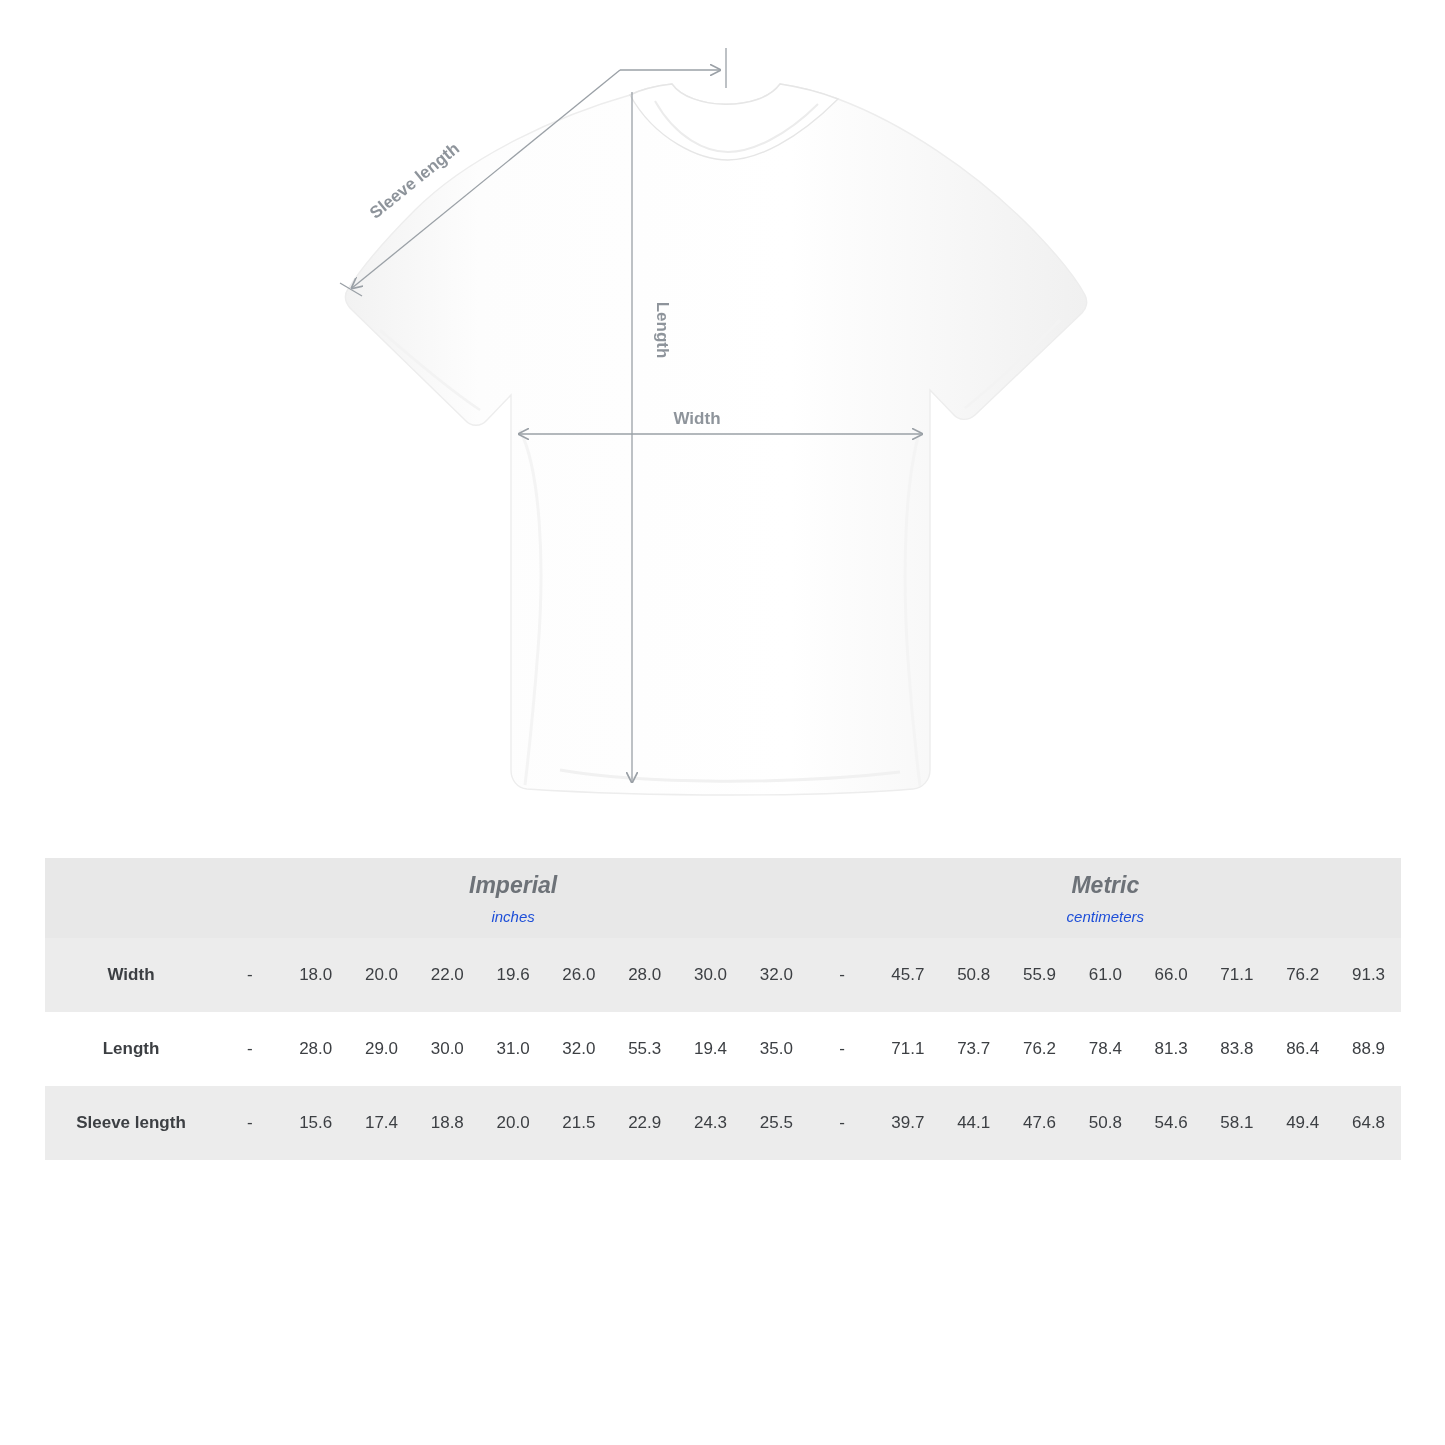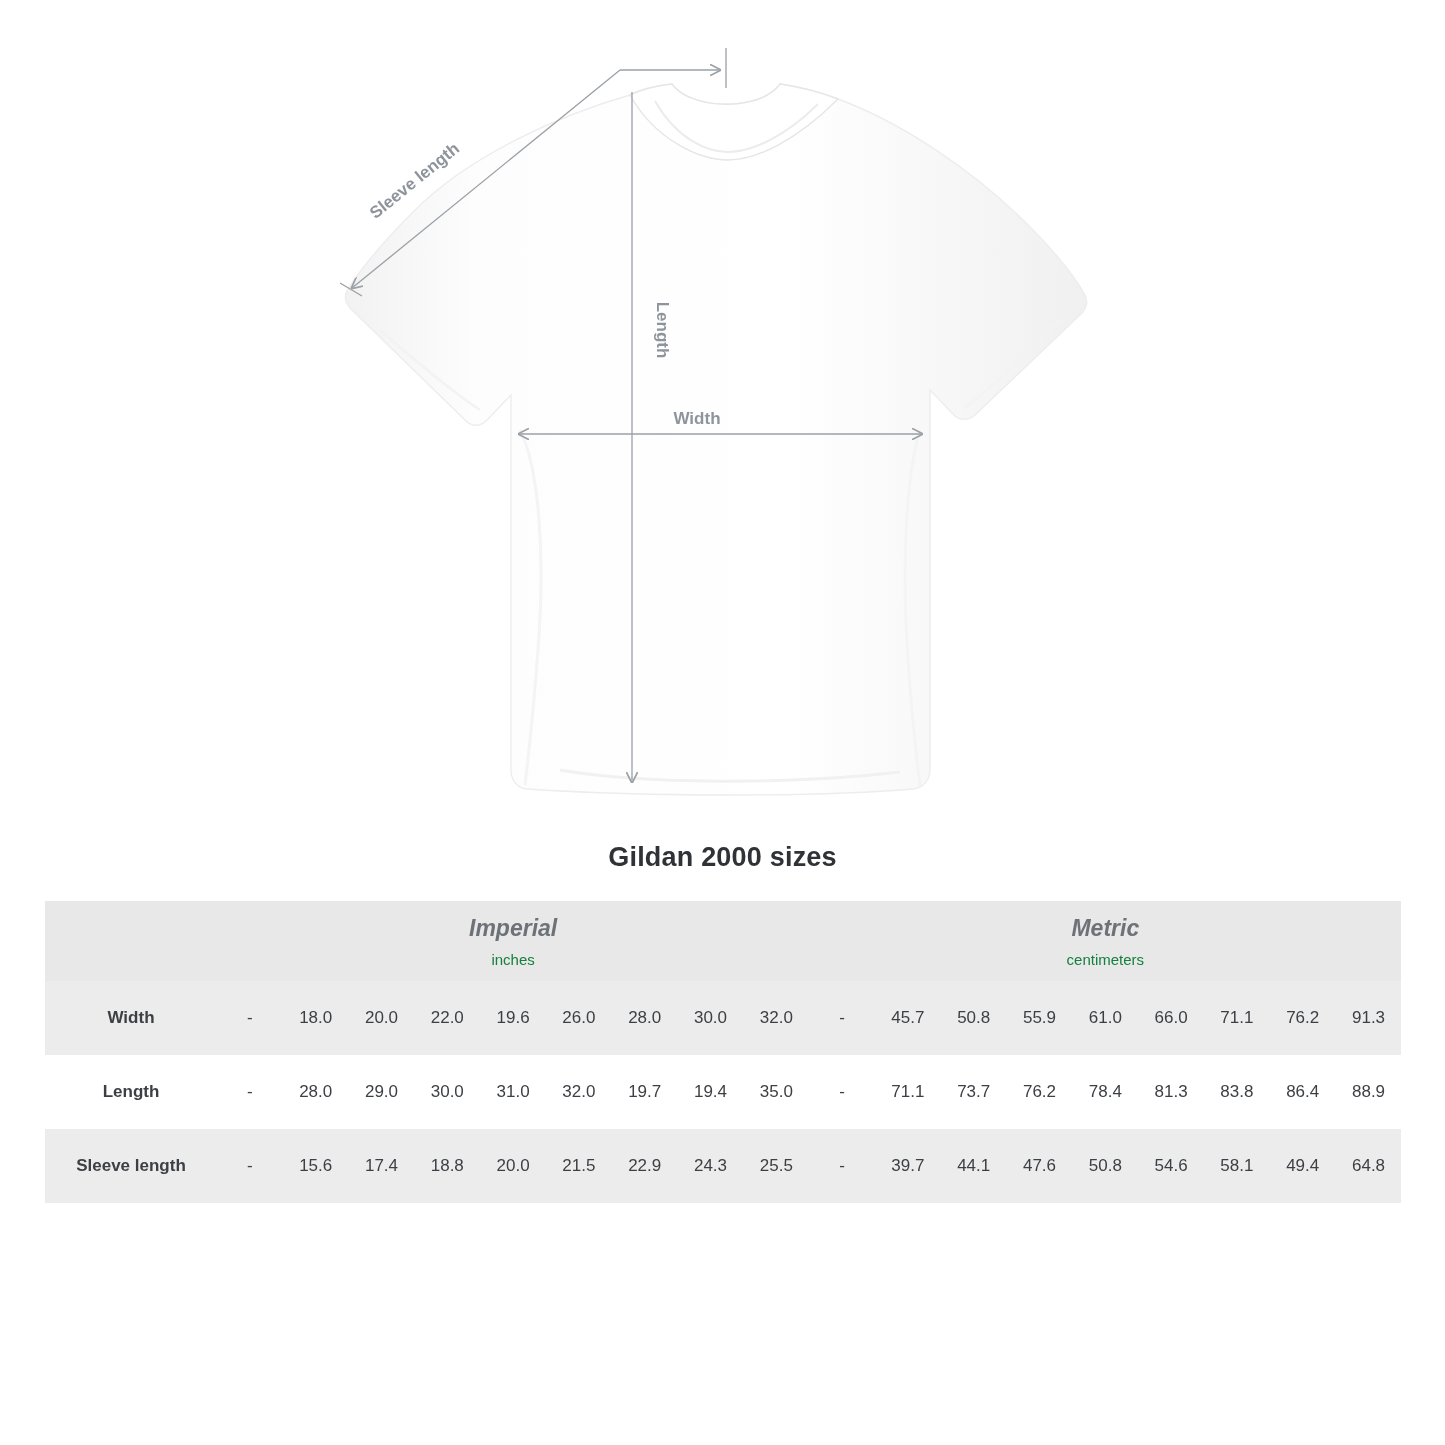--- a/index.html
+++ b/index.html
@@ -73,21 +73,22 @@
     padding: 0;
   }
   .unit-name {
     font-size: 23px;
     font-style: italic;
     font-weight: bold;
     color: #6d7278;
   }
   .unit-sub {
     font-size: 15px;
-    color: #15803d;
+    font-style: italic;
+    color: #1d4ed8;
     margin-top: 9px;
   }
   .hdr-row td {
     height: 72px;
     background: #ffffff;
     font-weight: bold;
     font-size: 18px;
     color: #35383c;
   }
   .hdr-row td.rowlabel {
@@ -186,21 +187,20 @@
 
       <g>
         <text x="418" y="185" transform="rotate(-39 418 185)" font-family="Liberation Sans, sans-serif" font-size="17" font-weight="bold" fill="#8e949b" text-anchor="middle">Sleeve length</text>
         <text x="657" y="330" transform="rotate(90 657 330)" font-family="Liberation Sans, sans-serif" font-size="17" font-weight="bold" fill="#8e949b" text-anchor="middle">Length</text>
         <text x="697" y="424" font-family="Liberation Sans, sans-serif" font-size="17" font-weight="bold" fill="#8e949b" text-anchor="middle">Width</text>
       </g>
     </svg>
   </div>
 
   <div class="title-block">
-    <div class="chart-title">Gildan 2000 sizes</div>
   </div>
 
   <div class="table-wrap">
     <table class="size-table">
       <colgroup>
         <col class="c-label">
         <col class="c-cell">
           <col class="c-cell">
           <col class="c-cell">
           <col class="c-cell">
@@ -256,21 +256,21 @@
         </tr>
 
         <tr class="data-row plain">
           <td class="rowlabel">Length</td>
           <td>-</td>
           <td>28.0</td>
           <td>29.0</td>
           <td>30.0</td>
           <td>31.0</td>
           <td>32.0</td>
-          <td>19.7</td>
+          <td>55.3</td>
           <td>19.4</td>
           <td>35.0</td>
           <td>-</td>
           <td>71.1</td>
           <td>73.7</td>
           <td>76.2</td>
           <td>78.4</td>
           <td>81.3</td>
           <td>83.8</td>
           <td>86.4</td>

